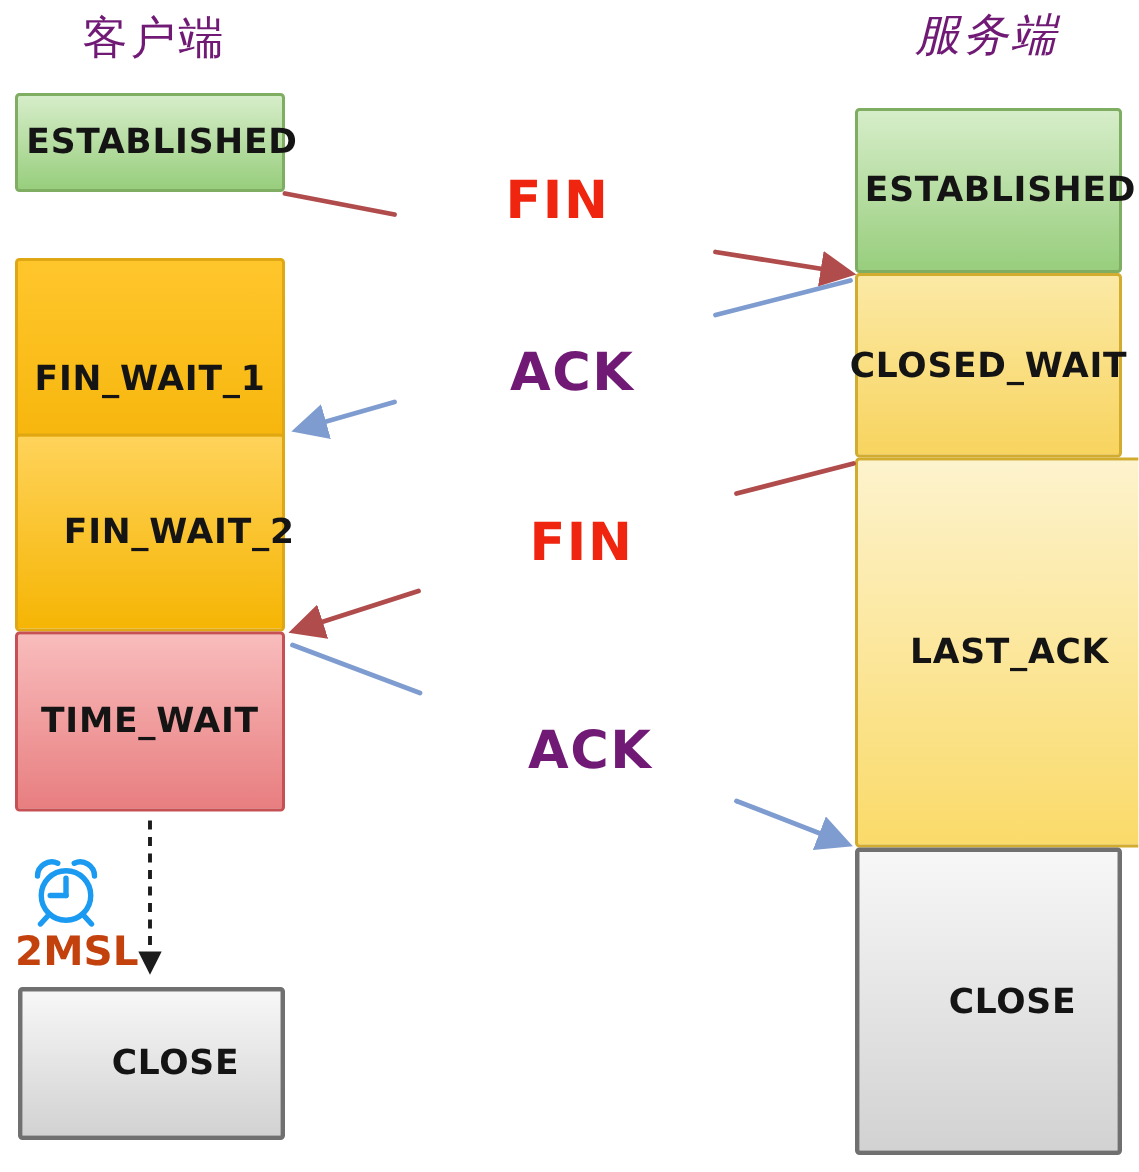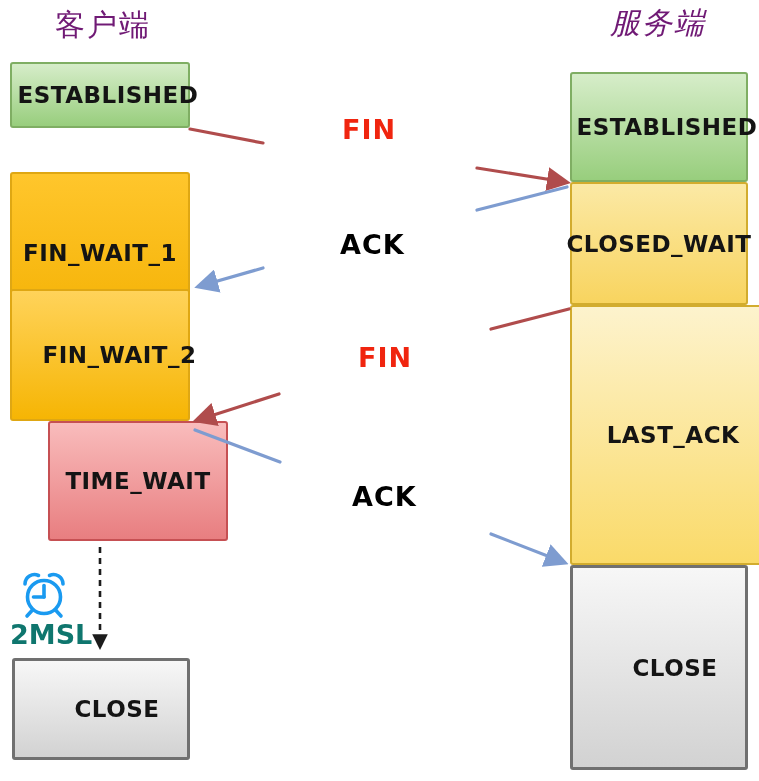--- a/index.html
+++ b/index.html
@@ -15,33 +15,33 @@
     position:absolute;display:flex;align-items:center;justify-content:center;
     border-radius:3px;box-sizing:border-box;z-index:1;
   }
   .state-box span{
     font-weight:700;font-size:23px;color:#141414;letter-spacing:0.5px;
     font-family:"DejaVu Sans",sans-serif;white-space:nowrap;
   }
   .c-green {background:linear-gradient(#d6edc9,#98ce7d);border:2px solid #7fae63;padding-left:16px;}
   .c-amber {background:linear-gradient(#ffc62c,#f4b103);border:2px solid #dfa713;margin-top:44px;}
   .c-amber2{background:linear-gradient(#ffd35a,#f6b504);border:2px solid #dfa713;padding-left:39px;}
-  .c-pink  {background:linear-gradient(#f9bcbc,#e87e80);border:2px solid #c65053;margin-left:38px;}
+  .c-pink  {background:linear-gradient(#f9bcbc,#e87e80);border:2px solid #c65053;}
   .c-gray  {background:linear-gradient(#f7f7f7,#d2d2d2);border:3px solid #707070;padding-left:32px;}
   .c-gold  {background:linear-gradient(#fbe9a5,#f8d45f);border:2px solid #d2ac2e;}
   .c-gold2 {background:linear-gradient(#fdf3cd,#fada69);border:2px solid #d2ac2e;}
   .msg-label{
-    position:absolute;width:64px;text-align:center;font-size:27px;font-weight:700;
+    position:absolute;width:64px;text-align:center;font-size:35px;font-weight:700;
     z-index:3;font-family:"DejaVu Sans",sans-serif;letter-spacing:1px;
   }
   .msg-fin{color:#f0250f;}
-  .msg-ack{color:#000000;}
+  .msg-ack{color:#701a75;}
   #msl-label{
     position:absolute;left:10px;top:619px;width:74px;text-align:center;
-    font-size:27px;font-weight:700;color:#0f766e;z-index:3;
+    font-size:27px;font-weight:700;color:#c2410c;z-index:3;
   }
   #arrow-layer,#clock-icon{position:absolute;z-index:2;}
   #arrow-layer{left:0;top:0;pointer-events:none;}
   #clock-icon{left:17px;top:568px;}
 </style>
 </head>
 <body>
 
 <div id="stage">
 

